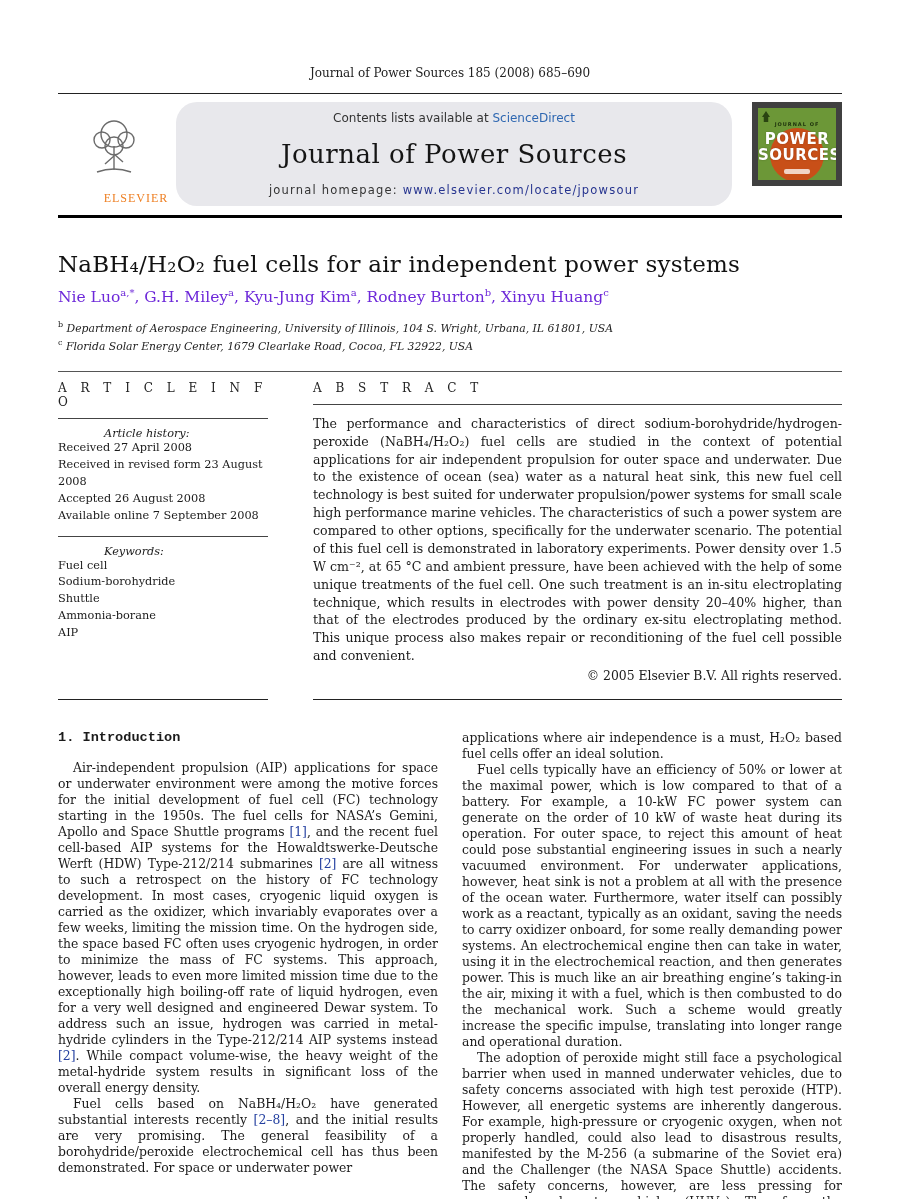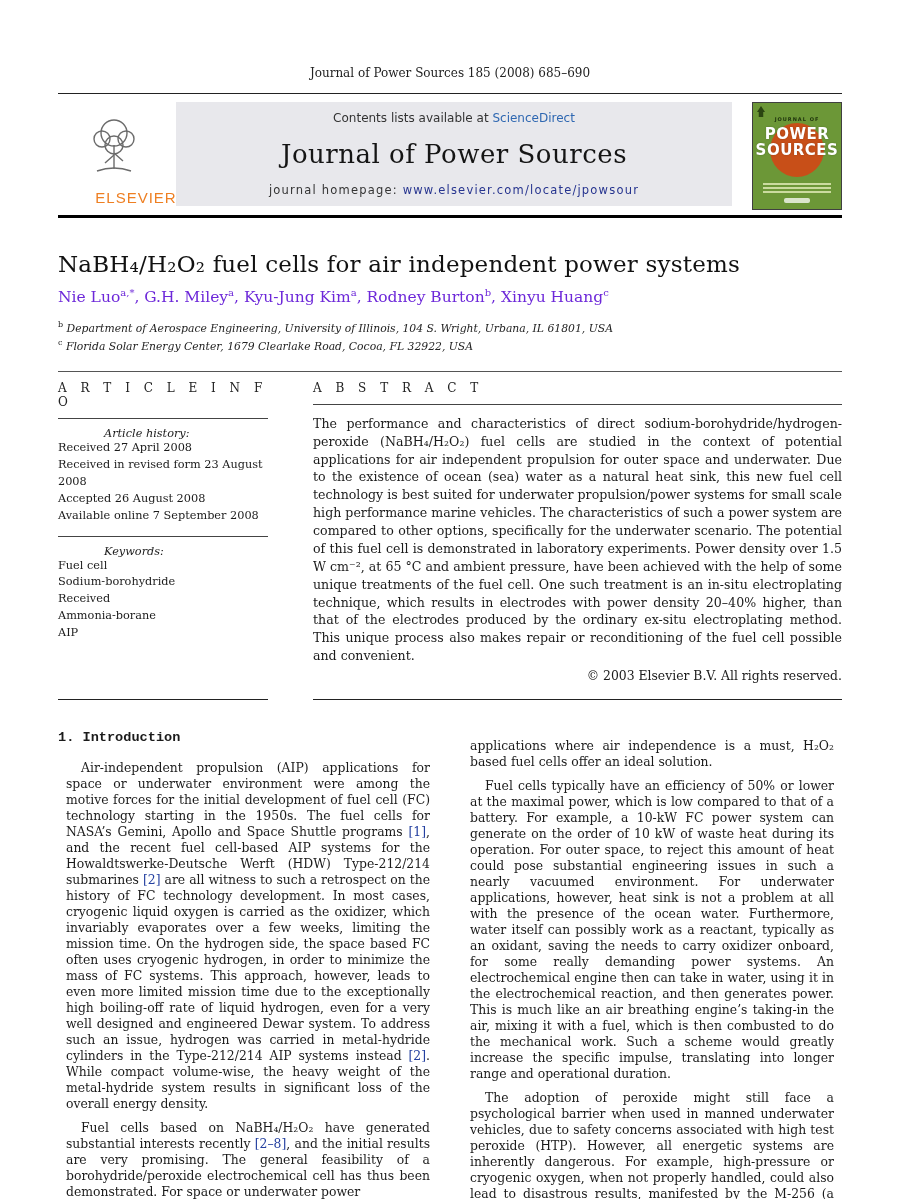--- a/index.html
+++ b/index.html
@@ -19,28 +19,28 @@
     font-family:"DejaVu Serif","Liberation Serif",serif;position:relative;
   }
   .content{width:784px;margin:0 auto;position:relative;}
   
   .pageref{padding-top:66px;text-align:center;font-size:12px;color:#222;}
   .rule-thin{border-top:1px solid var(--rule-dark);margin-top:13px;}
   
   .banner-row{display:flex;align-items:stretch;margin-top:8px;height:104px;}
   .elsevier-block{width:118px;display:flex;flex-direction:column;align-items:center;justify-content:flex-end;padding:2px 6px 0 0;}
   .elsevier-tree{flex:1;display:flex;align-items:center;justify-content:center;}
-  .elsevier-word{font-size:15px;letter-spacing:1px;color:var(--elsevier-orange);font-family:Liberation Sans, sans-serif;margin-left:44px;}
-  .banner-mid{flex:1;background:var(--banner-bg);display:flex;flex-direction:column;align-items:center;justify-content:space-between;padding:9px 8px;}
+  .elsevier-word{font-size:12px;letter-spacing:1px;color:var(--elsevier-orange);font-family:Liberation Serif, serif;margin-left:44px;}
+  .banner-mid{flex:1;background:var(--banner-bg);display:flex;flex-direction:column;align-items:center;justify-content:space-between;padding:9px 8px;border-radius:21px;}
   .contents-line{font-family:"DejaVu Sans","Liberation Sans",sans-serif;font-size:12px;color:#333;}
   .contents-line .sd{color:var(--sciencedirect-blue);}
   .journal-title{font-size:26px;color:#151515;letter-spacing:.5px;}
   .homepage-line{font-family:"DejaVu Sans","Liberation Sans",sans-serif;font-size:11.5px;letter-spacing:1.2px;color:#333;}
   .homepage-line .url{color:var(--homepage-blue);}
-  .cover{width:90px;height:108px;margin-left:20px;background:var(--cover-green);border:1px solid #404040;position:relative;overflow:hidden;}
+  .cover{width:90px;height:84px;margin-left:20px;background:var(--cover-green);border:6px solid #404040;position:relative;overflow:hidden;}
   .cover .mini-mark{position:absolute;top:3px;left:4px;width:8px;height:11px;background:rgba(20,40,5,.75);clip-path:polygon(50% 0,100% 55%,78% 55%,78% 100%,22% 100%,22% 55%,0 55%);}
   .cover .jof{position:absolute;top:13px;width:100%;text-align:center;font-family:"DejaVu Sans",sans-serif;font-size:5px;font-weight:bold;letter-spacing:1px;color:rgba(10,25,0,.8);}
   .cover .circle{position:absolute;top:20px;left:50%;transform:translateX(-50%);width:54px;height:54px;border-radius:50%;background:var(--cover-circle);}
   .cover .pw{position:absolute;top:24px;width:100%;text-align:center;font-family:"DejaVu Sans",sans-serif;font-weight:bold;font-size:15px;letter-spacing:.5px;color:#fff;line-height:1.05;text-shadow:0 0 2px rgba(0,0,0,.25);}
   .cover .bars{position:absolute;top:80px;left:10px;right:10px;}
   .cover .bars i{display:block;height:2px;background:rgba(255,255,215,.65);margin-bottom:2px;}
   .cover .foot{position:absolute;bottom:6px;left:50%;transform:translateX(-50%);width:26px;height:5px;border-radius:2px;background:rgba(255,255,255,.75);}
   .rule-thick{border-top:3px solid #000;margin-top:9px;}
   
   .art-title{font-size:23px;color:#111;margin-top:33px;letter-spacing:.2px;}
@@ -57,21 +57,21 @@
   .cap-rule{border-top:1px solid #444;margin-top:9px;}
   .hist-label,.kw-label{font-style:italic;font-size:11.3px;margin-top:8px;margin-left:46px;}
   .hist-lines div,.kw-lines div{font-size:11.3px;line-height:1.5;}
   .kw-rule{border-top:1px solid #444;margin-top:11px;}
   .abs-text{font-size:12.6px;line-height:1.42;text-align:justify;margin-top:10px;color:#1b1b1b;}
   .abs-copy{font-size:12.4px;text-align:right;margin-top:3px;}
   
   .body-cols{display:flex;gap:24px;margin-top:30px;}
   .col{width:380px;}
   .sec-head{font-size:13.6px;font-weight:bold;margin:0 0 15px 0;font-family:Liberation Mono, monospace;}
-  .col p{font-size:12.4px;line-height:1.29;text-align:justify;margin:8px;text-indent:15px;color:#1b1b1b;}
+  .col p{font-size:12.4px;line-height:1.29;text-align:justify;margin:0;text-indent:15px;color:#1b1b1b;}
   .col p.cont{text-indent:0;}
   .cite{color:var(--citation-blue);}
 </style>
 </head>
 <body>
 
 <div class="content">
 
   <div class="pageref">Journal of Power Sources 185 (2008) 685–690</div>
   <div class="rule-thin"></div>
@@ -140,30 +140,30 @@
           <div>Received 27 April 2008</div>
           <div>Received in revised form 23 August 2008</div>
           <div>Accepted 26 August 2008</div>
           <div>Available online 7 September 2008</div>
         </div>
       <div class="kw-rule"></div>
       <div class="kw-label">Keywords:</div>
       <div class="kw-lines">
           <div>Fuel cell</div>
           <div>Sodium-borohydride</div>
-          <div>Received</div>
+          <div>Shuttle</div>
           <div>Ammonia-borane</div>
           <div>AIP</div>
         </div>
     </div>
     <div class="abs-col">
       <div class="sec-cap">A B S T R A C T</div>
       <div class="cap-rule"></div>
       <div class="abs-text">The performance and characteristics of direct sodium-borohydride/hydrogen-peroxide (NaBH₄/H₂O₂) fuel cells are studied in the context of potential applications for air independent propulsion for outer space and underwater. Due to the existence of ocean (sea) water as a natural heat sink, this new fuel cell technology is best suited for underwater propulsion/power systems for small scale high performance marine vehicles. The characteristics of such a power system are compared to other options, specifically for the underwater scenario. The potential of this fuel cell is demonstrated in laboratory experiments. Power density over 1.5 W cm⁻², at 65 °C and ambient pressure, have been achieved with the help of some unique treatments of the fuel cell. One such treatment is an in-situ electroplating technique, which results in electrodes with power density 20–40% higher, than that of the electrodes produced by the ordinary ex-situ electroplating method. This unique process also makes repair or reconditioning of the fuel cell possible and convenient.</div>
-      <div class="abs-copy">© 2003 Elsevier B.V. All rights reserved.</div>
+      <div class="abs-copy">© 2005 Elsevier B.V. All rights reserved.</div>
     </div>
   </div>
 
   <div class="body-cols">
     <div class="col">
       <h2 class="sec-head">1.  Introduction</h2>
       <div>
           <p>Air-independent propulsion (AIP) applications for space or underwater environment were among the motive forces for the initial development of fuel cell (FC) technology starting in the 1950s. The fuel cells for NASA’s Gemini, Apollo and Space Shuttle programs <span class="cite">[1]</span>, and the recent fuel cell-based AIP systems for the Howaldtswerke-Deutsche Werft (HDW) Type-212/214 submarines <span class="cite">[2]</span> are all witness to such a retrospect on the history of FC technology development. In most cases, cryogenic liquid oxygen is carried as the oxidizer, which invariably evaporates over a few weeks, limiting the mission time. On the hydrogen side, the space based FC often uses cryogenic hydrogen, in order to minimize the mass of FC systems. This approach, however, leads to even more limited mission time due to the exceptionally high boiling-off rate of liquid hydrogen, even for a very well designed and engineered Dewar system. To address such an issue, hydrogen was carried in metal-hydride cylinders in the Type-212/214 AIP systems instead <span class="cite">[2]</span>. While compact volume-wise, the heavy weight of the metal-hydride system results in significant loss of the overall energy density.</p>
           <p>Fuel cells based on NaBH₄/H₂O₂ have generated substantial interests recently <span class="cite">[2–8]</span>, and the initial results are very promising. The general feasibility of a borohydride/peroxide electrochemical cell has thus been demonstrated. For space or underwater power</p>
         </div>

